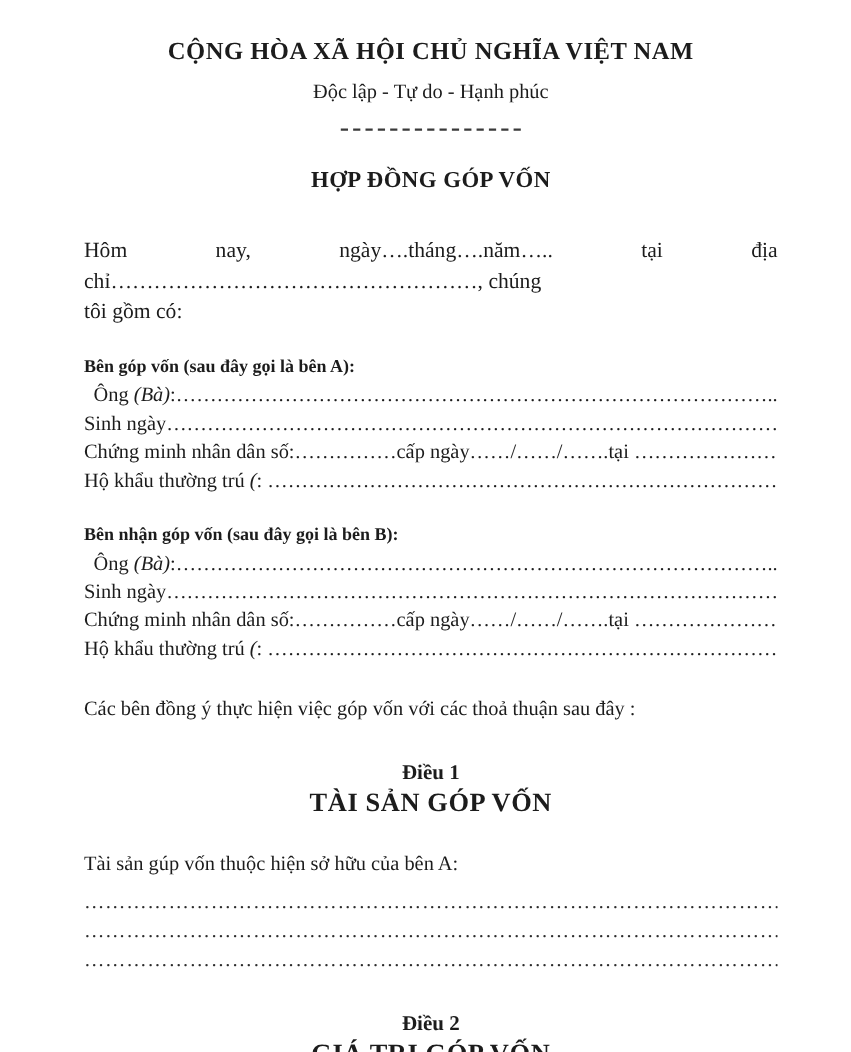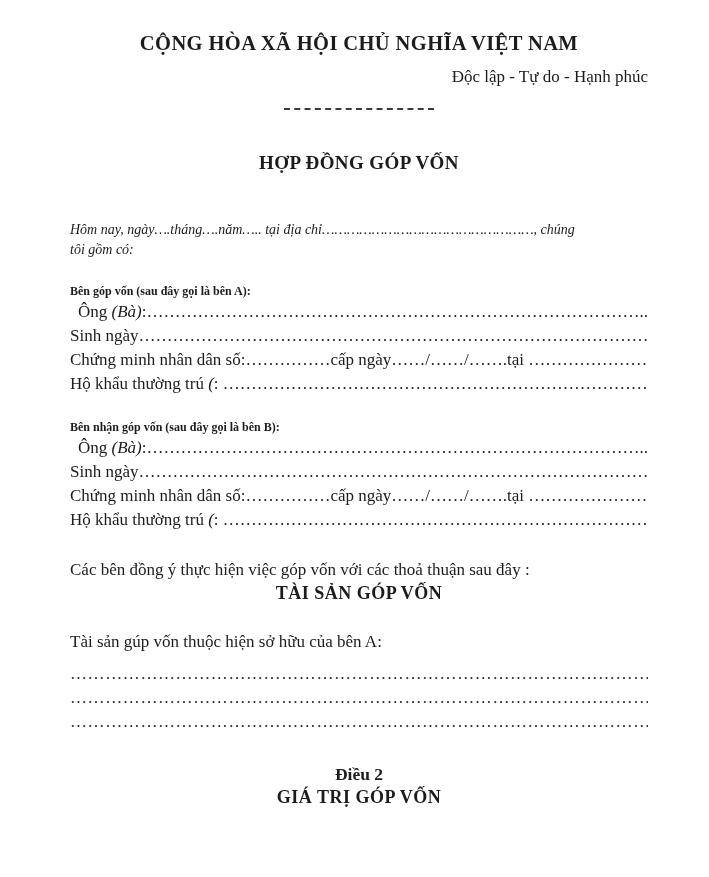--- a/index.html
+++ b/index.html
@@ -98,21 +98,21 @@
   .national-title {
     text-align: center;
     font-weight: bold;
     font-size: 20.5px;
     letter-spacing: 0.4px;
     margin: 0;
     padding-top: 32px;
     line-height: 1.15;
   }
   .motto {
-    text-align: right;
+    text-align: center;
     font-size: 17px;
     margin: 0;
     padding-top: 11px;
     line-height: 1.2;
   }
   .rule-wrap {
     text-align: center;
     padding-top: 9px;
     height: 12px;
   }
@@ -120,39 +120,38 @@
     display: inline-block;
     width: 150px;
     height: 0;
     border-top: 2px dashed #3a3a3a;
   }
   .doc-title {
     text-align: center;
     font-weight: bold;
     font-size: 19px;
     letter-spacing: 0.4px;
-    margin: 16px;
+    margin: 4px;
     padding-top: 28px;
   }
 
   
   .para {
-    font-size: 14px;
-    line-height: 1.42;
-    margin: 0;
-    font-style: italic;
+    font-size: 18px;
+    line-height: 1.42;
+    margin: 0;
   }
   .para-open {
     padding-top: 30px;
     text-align: justify;
     text-justify: inter-word;
   }
   .party-head {
     font-weight: bold;
-    font-size: 12px;
+    font-size: 15px;
     line-height: 1.42;
     margin: 0;
     padding-top: 24px;
   }
   .field-line {
     font-size: 17px;
     line-height: 1.40;
     margin: 0;
     white-space: nowrap;
     overflow: hidden;
@@ -172,21 +171,21 @@
     text-align: center;
     font-weight: bold;
     margin: 0;
   }
   .article-num {
     font-size: 17.5px;
     line-height: 1.25;
     padding-top: 30px;
   }
   .article-name {
-    font-size: 18px;
+    font-size: 22px;
     letter-spacing: 0.5px;
     line-height: 1.25;
   }
 
   .art-body {
     font-size: 17px;
     line-height: 1.42;
     margin: 0;
     padding-top: 26px;
   }
@@ -244,20 +243,21 @@
     <div class="field-line">Sinh ngày…………………………………………………………………………………..</div>
     <div class="field-line">
       <span>Chứng minh nhân dân số:</span><span>……………</span><span>cấp ngày</span><span>……/……/…….</span><span>tại </span><span>………………………………..</span>
     </div>
     <div class="field-line">
       <span>Hộ khẩu thường trú </span><span class="ital">(</span><span>: ……………………………………………………………………..</span>
     </div>
 
     <div class="agree-line">Các bên đồng ý thực hiện việc góp vốn với các thoả thuận sau đây :</div>
 
+    <div class="article article-num">Điều 1</div>
     <div class="article article-name">TÀI SẢN GÓP VỐN</div>
     <div class="art-body">Tài sản gúp vốn thuộc hiện sở hữu của bên A:</div>
     <div class="dots-block">
       <div class="blank-row">…………………………………………………………………………………………………</div>
       <div class="blank-row">…………………………………………………………………………………………………</div>
       <div class="blank-row">…………………………………………………………………………………………………</div>
     </div>
 
     <div class="article article-num">Điều 2</div>
     <div class="article article-name">GIÁ TRỊ GÓP VỐN</div>

